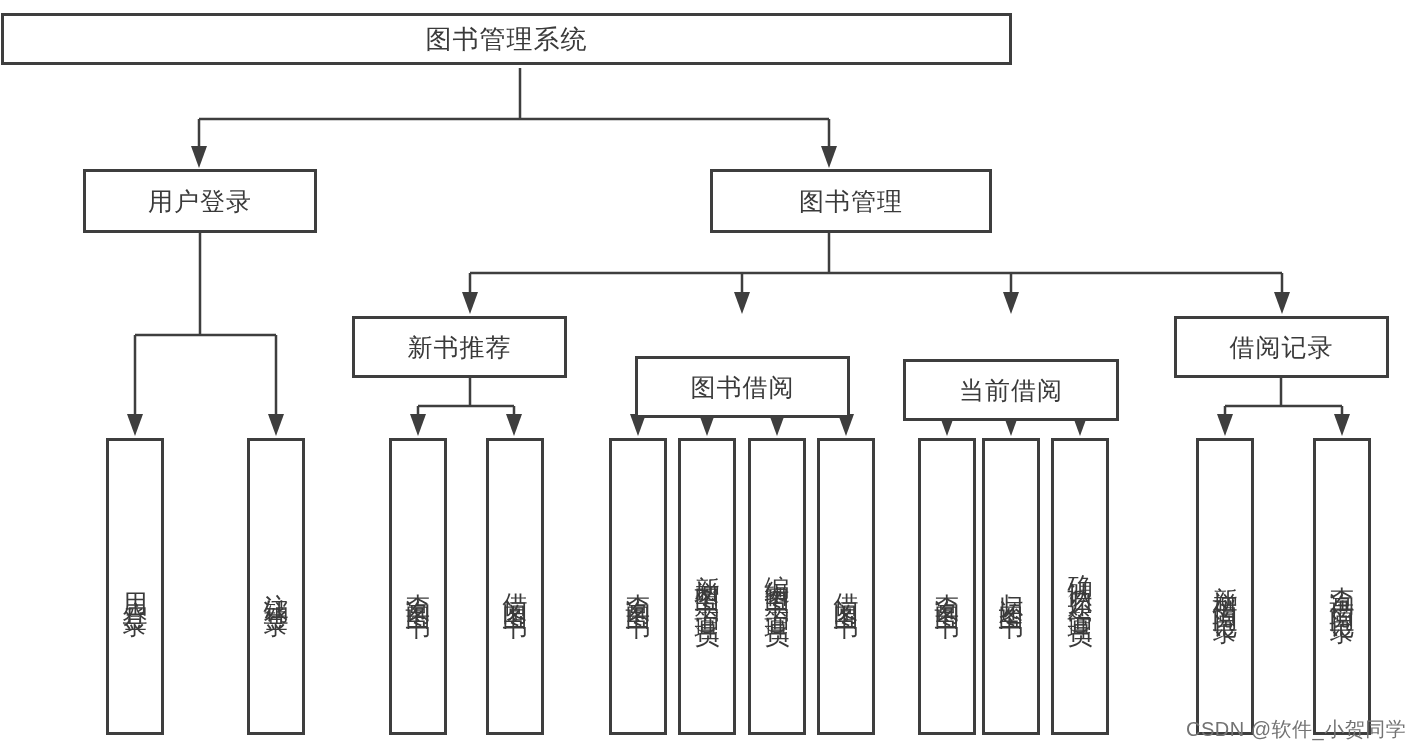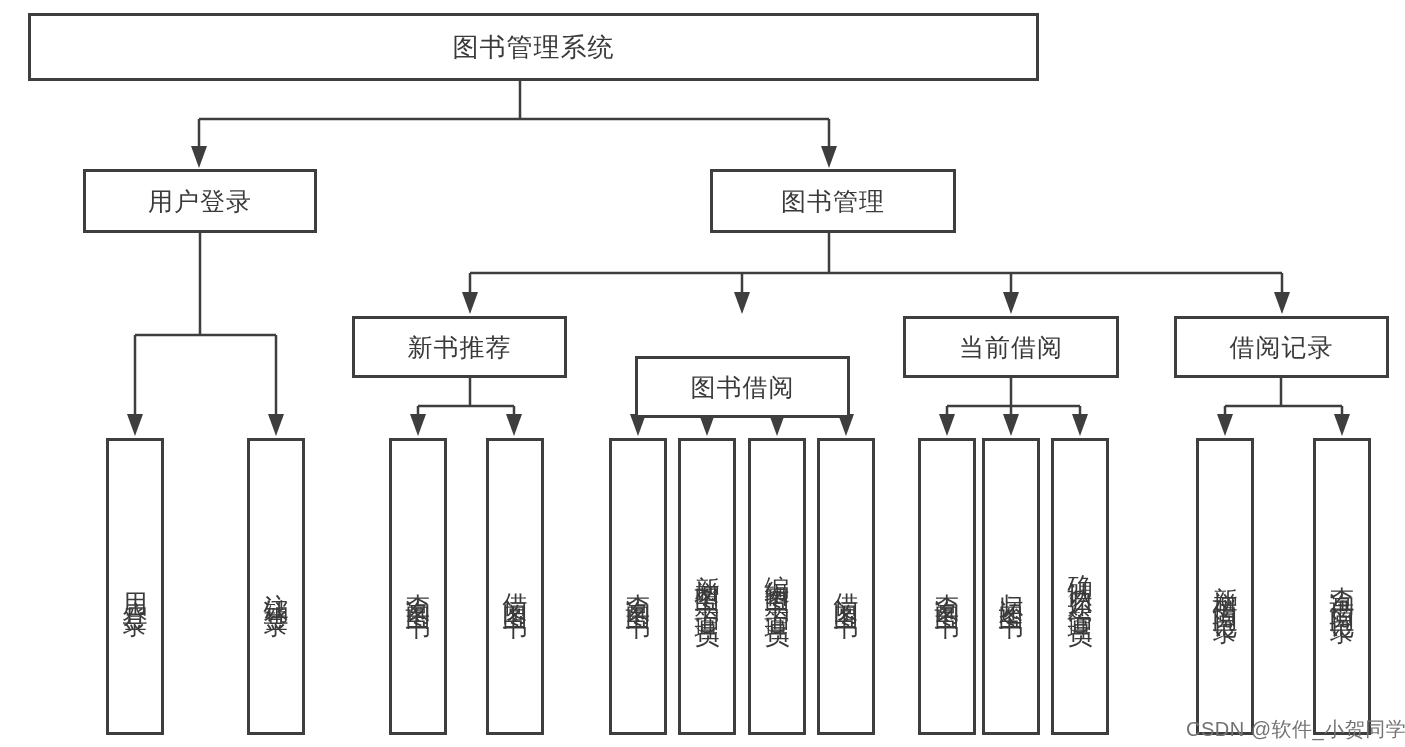--- a/index.html
+++ b/index.html
@@ -7,33 +7,33 @@
     position:relative;width:1405px;height:747px;background:#ffffff;overflow:hidden;
     font-family:"Liberation Sans","DejaVu Sans",sans-serif;color:#3a3a3a;
   }
   #connectors{position:absolute;left:0;top:0;z-index:1;}
   .node{
     position:absolute;box-sizing:border-box;background:#ffffff;border:3px solid #3e3e3e;
     display:flex;align-items:center;justify-content:center;z-index:2;
   }
   .hlabel{font-size:25px;letter-spacing:1px;white-space:nowrap;}
   .root .hlabel{font-size:26px;}
-  .l1{left:28px;top:13px;width:1011px;height:68px;}
+  .l1{left:1px;top:13px;width:1011px;height:52px;}
   .l2{top:169px;height:64px;}
   .l3{top:316px;height:62px;}
   .leaf{top:438px;height:297px;width:58px;}
   .vlabel{
     writing-mode:vertical-lr;text-orientation:mixed;
     font-size:25px;letter-spacing:7px;line-height:1;white-space:nowrap;
   }
   #user-login{left:83px;width:234px;}
-  #book-management{left:710px;width:246px;}
+  #book-management{left:710px;width:282px;}
   #new-book-recommend{left:352px;width:215px;justify-content:center;}
   #book-borrowing{left:635px;width:215px;margin-top:40px;}
-  #current-borrowing{left:903px;width:216px;}
+  #current-borrowing{left:903px;width:216px;margin-top:43px;}
   #borrowing-records{left:1174px;width:215px;}
   #leaf-user-login{left:106px;}
   #leaf-logout{left:247px;}
   #leaf-query-books-recommend{left:389px;}
   #leaf-borrow-books-recommend{left:486px;}
   #leaf-query-books-borrowing{left:609px;}
   #leaf-add-books-admin{left:678px;}
   #leaf-edit-books-admin{left:748px;}
   #leaf-borrow-books-borrowing{left:817px;}
   #leaf-query-books-current{left:918px;}

